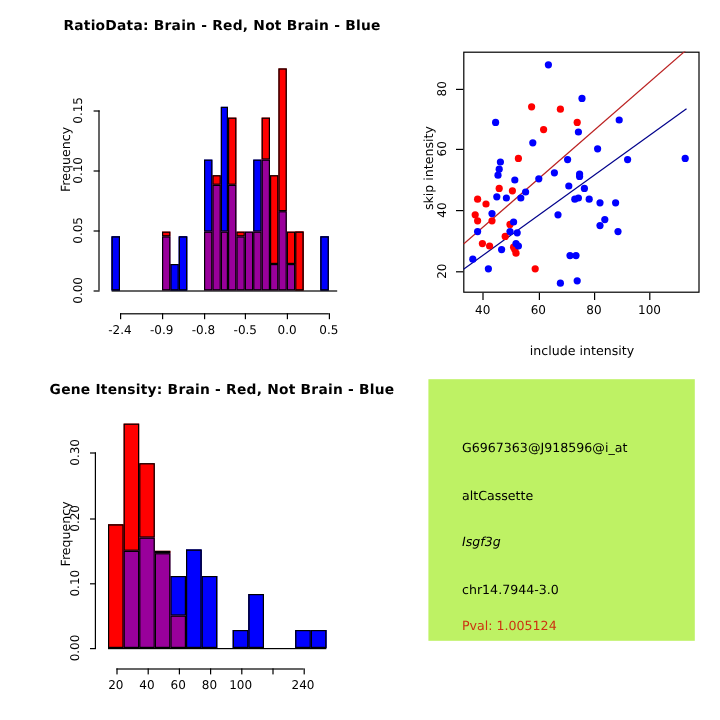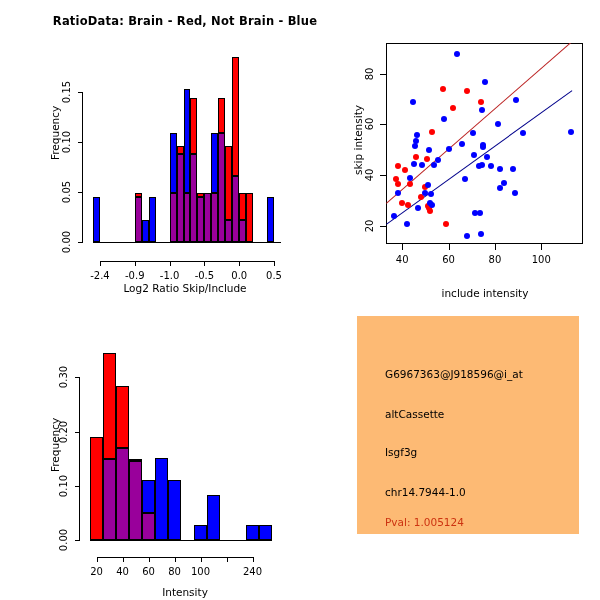--- a/index.html
+++ b/index.html
@@ -113,21 +113,20 @@
   }
 </style>
 </head>
 <body>
 
 <div id="device">
 
   <div class="panel panel-tl">
     <div class="plot-title" style="top:14px;">RatioData: Brain - Red, Not Brain - Blue</div>
 
-    <div class="axis-title x" style="top:282px;">Log2 Ratio Skip/Include</div>
 
     <div class="axis-title y" style="left:14px; top:160px;">Frequency</div>
 
     <div class="plot-area" id="tl-area">
         <div class="bar" style="left: 58px; top: 197px; width: 6.96296px; height: 45px; background: rgb(0, 0, 255); z-index: 2;"></div>
         <div class="bar" style="left: 58px; top: 197px; width: 6.96296px; height: 45px; background: rgb(0, 0, 255); z-index: 2;"></div>
         <div class="bar" style="left: 99.7778px; top: 193px; width: 6.96296px; height: 4px; background: rgb(255, 0, 0); z-index: 2;"></div>
         <div class="bar" style="left: 99.7778px; top: 197px; width: 6.96296px; height: 45px; background: rgb(153, 0, 155); z-index: 3;"></div>
         <div class="bar" style="left: 106.741px; top: 220px; width: 6.96296px; height: 22px; background: rgb(0, 0, 255); z-index: 2;"></div>
         <div class="bar" style="left: 106.741px; top: 220px; width: 6.96296px; height: 22px; background: rgb(0, 0, 255); z-index: 2;"></div>
@@ -166,21 +165,21 @@
         <div class="tick" style="left: 43px; top: 142px; width: 5px; height: 1px; z-index: 5;"></div>
         <div class="tick-label y" style="left: 31px; top: 142px; z-index: 5; transform: translate(-50%, -50%) rotate(-90deg);">0.10</div>
         <div class="tick" style="left: 43px; top: 92px; width: 5px; height: 1px; z-index: 5;"></div>
         <div class="tick-label y" style="left: 31px; top: 92px; z-index: 5; transform: translate(-50%, -50%) rotate(-90deg);">0.15</div>
         <div class="axis-line" style="left: 64.963px; top: 261px; width: 174.074px; height: 1px; z-index: 5;"></div>
         <div class="tick" style="left: 64.963px; top: 261px; width: 1px; height: 5px; z-index: 5;"></div>
         <div class="tick-label x" style="left: 64.963px; top: 270px; z-index: 5;">-2.4</div>
         <div class="tick" style="left: 99.7778px; top: 261px; width: 1px; height: 5px; z-index: 5;"></div>
         <div class="tick-label x" style="left: 99.7778px; top: 270px; z-index: 5;">-0.9</div>
         <div class="tick" style="left: 134.593px; top: 261px; width: 1px; height: 5px; z-index: 5;"></div>
-        <div class="tick-label x" style="left: 134.593px; top: 270px; z-index: 5;">-1.0</div>
+        <div class="tick-label x" style="left: 134.593px; top: 270px; z-index: 5;">-0.8</div>
         <div class="tick" style="left: 169.407px; top: 261px; width: 1px; height: 5px; z-index: 5;"></div>
         <div class="tick-label x" style="left: 169.407px; top: 270px; z-index: 5;">-0.5</div>
         <div class="tick" style="left: 204.222px; top: 261px; width: 1px; height: 5px; z-index: 5;"></div>
         <div class="tick-label x" style="left: 204.222px; top: 270px; z-index: 5;">0.0</div>
         <div class="tick" style="left: 239.037px; top: 261px; width: 1px; height: 5px; z-index: 5;"></div>
         <div class="tick-label x" style="left: 239.037px; top: 270px; z-index: 5;">0.5</div>
         <div class="axis-line" style="left: 58px; top: 242px; width: 188px; height: 1px; z-index: 4;"></div>
       </div>
   </div>
 
@@ -276,22 +275,22 @@
         <div class="tick" style="left: 113.576px; top: 244px; width: 1px; height: 6px; z-index: 5;"></div>
         <div class="tick-label x" style="left: 113.576px; top: 254px; z-index: 5;">60</div>
         <div class="tick" style="left: 159.929px; top: 244px; width: 1px; height: 6px; z-index: 5;"></div>
         <div class="tick-label x" style="left: 159.929px; top: 254px; z-index: 5;">80</div>
         <div class="tick" style="left: 206.282px; top: 244px; width: 1px; height: 6px; z-index: 5;"></div>
         <div class="tick-label x" style="left: 206.282px; top: 254px; z-index: 5;">100</div>
       </div>
   </div>
 
   <div class="panel panel-bl">
-
-    <div class="axis-title x" style="top:286px;">Intensity</div>
+    <div class="plot-title" style="top:17px;">Gene Itensity: Brain - Red, Not Brain - Blue</div>
+
 
     <div class="axis-title y" style="left:14px; top:172px;">Frequency</div>
 
     <div class="plot-area" id="bl-area">
         <div class="bar" style="left: 55px; top: 137.014px; width: 13px; height: 102.986px; background: rgb(255, 0, 0); z-index: 2;"></div>
         <div class="bar" style="left: 55px; top: 137.014px; width: 13px; height: 102.986px; background: rgb(255, 0, 0); z-index: 2;"></div>
         <div class="bar" style="left: 68px; top: 53px; width: 13px; height: 105.696px; background: rgb(255, 0, 0); z-index: 2;"></div>
         <div class="bar" style="left: 68px; top: 158.696px; width: 13px; height: 81.3043px; background: rgb(153, 0, 155); z-index: 3;"></div>
         <div class="bar" style="left: 81px; top: 85.5217px; width: 13px; height: 62.3333px; background: rgb(255, 0, 0); z-index: 2;"></div>
         <div class="bar" style="left: 81px; top: 147.855px; width: 13px; height: 92.1449px; background: rgb(153, 0, 155); z-index: 3;"></div>
@@ -332,27 +331,27 @@
         <div class="tick" style="left: 165.5px; top: 257px; width: 1px; height: 5px; z-index: 5;"></div>
         <div class="tick-label x" style="left: 165.5px; top: 266px; z-index: 5;">100</div>
         <div class="tick" style="left: 191.5px; top: 257px; width: 1px; height: 5px; z-index: 5;"></div>
         <div class="tick" style="left: 217.5px; top: 257px; width: 1px; height: 5px; z-index: 5;"></div>
         <div class="tick-label x" style="left: 217.5px; top: 266px; z-index: 5;">240</div>
         <div class="axis-line" style="left: 55px; top: 240px; width: 182px; height: 1px; z-index: 4;"></div>
       </div>
   </div>
 
   <div class="panel panel-br">
-    <div class="info-box" id="info-box" style="left: 22px; top: 16px; width: 222px; height: 218px; background: #fdba74;">
+    <div class="info-box" id="info-box" style="left: 22px; top: 16px; width: 222px; height: 218px; background: #bef264;">
 
       <div class="info-line" style="top:52px;">G6967363@J918596@i_at</div>
 
       <div class="info-line" style="top:92px;">altCassette</div>
 
-      <div class="info-line" style="top:130px;">Isgf3g</div>
-
-      <div class="info-line" style="top:170px;">chr14.7944-1.0</div>
+      <div class="info-line" style="top:130px;font-style:italic;">Isgf3g</div>
+
+      <div class="info-line" style="top:170px;">chr14.7944-3.0</div>
 
       <div class="info-line" id="info-pval" style="top: 200px; color: rgb(204, 51, 17);">Pval: 1.005124</div>
     </div>
   </div>
 
 </div>
 
 </body></html>

